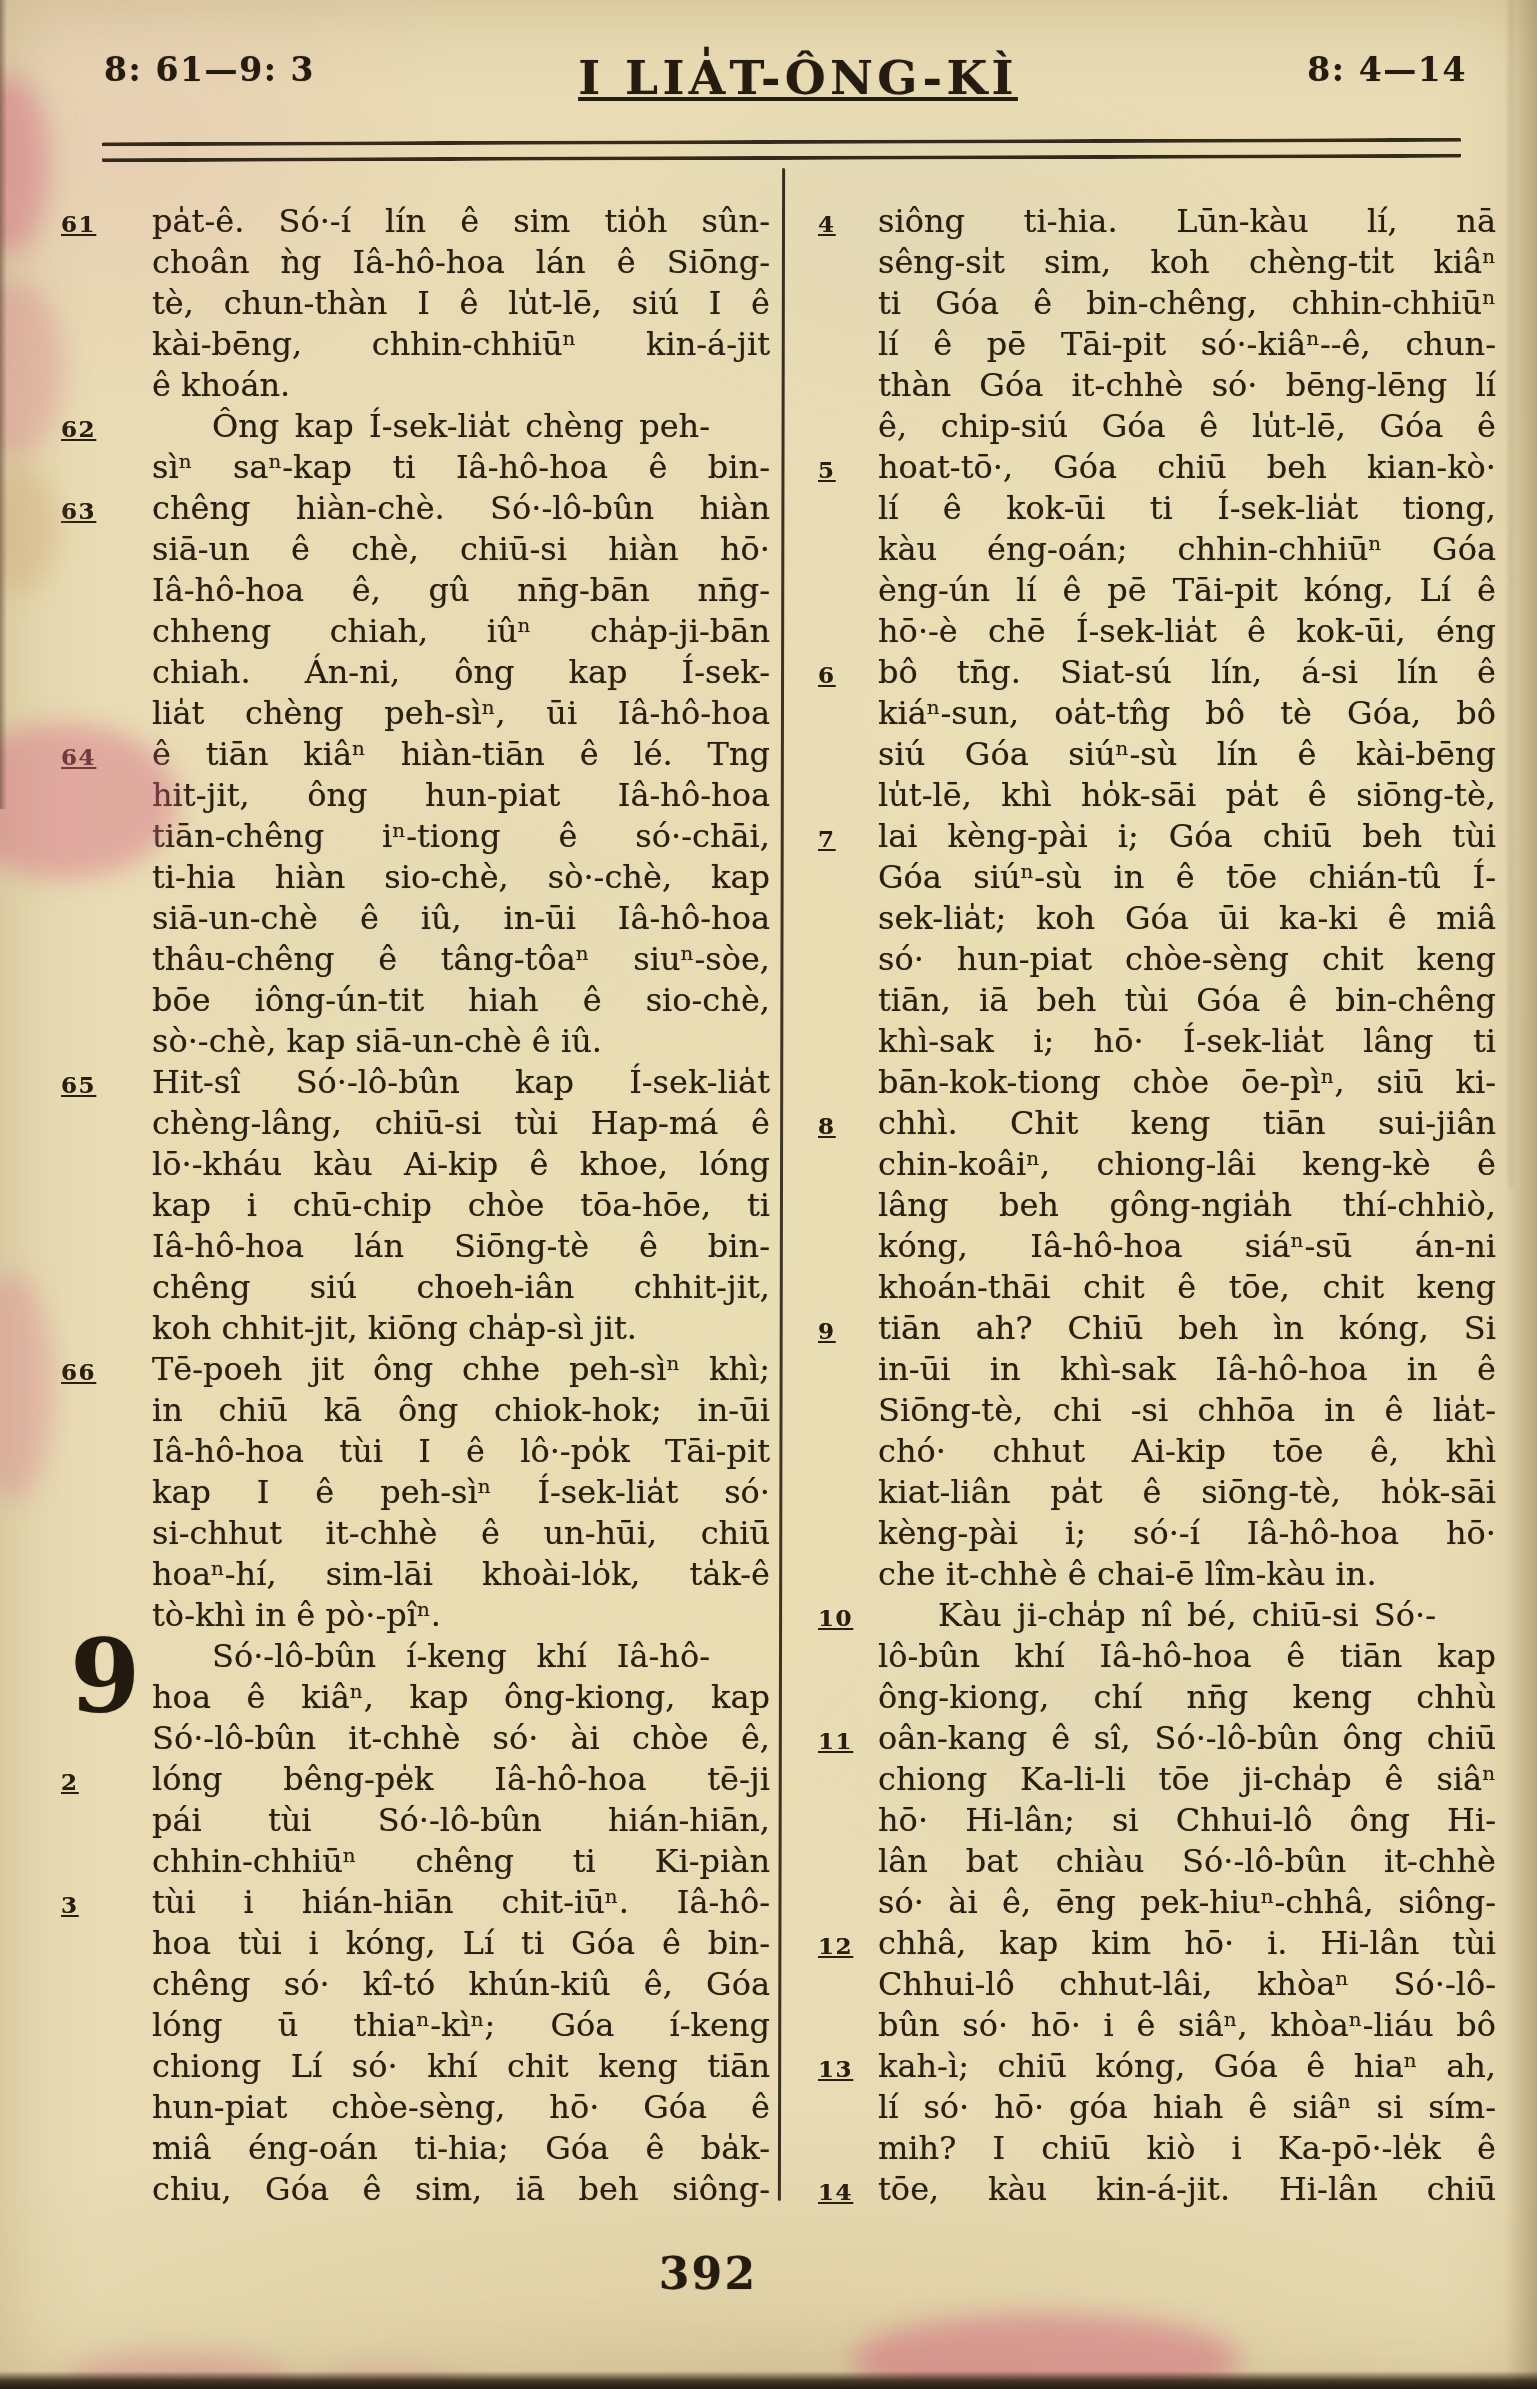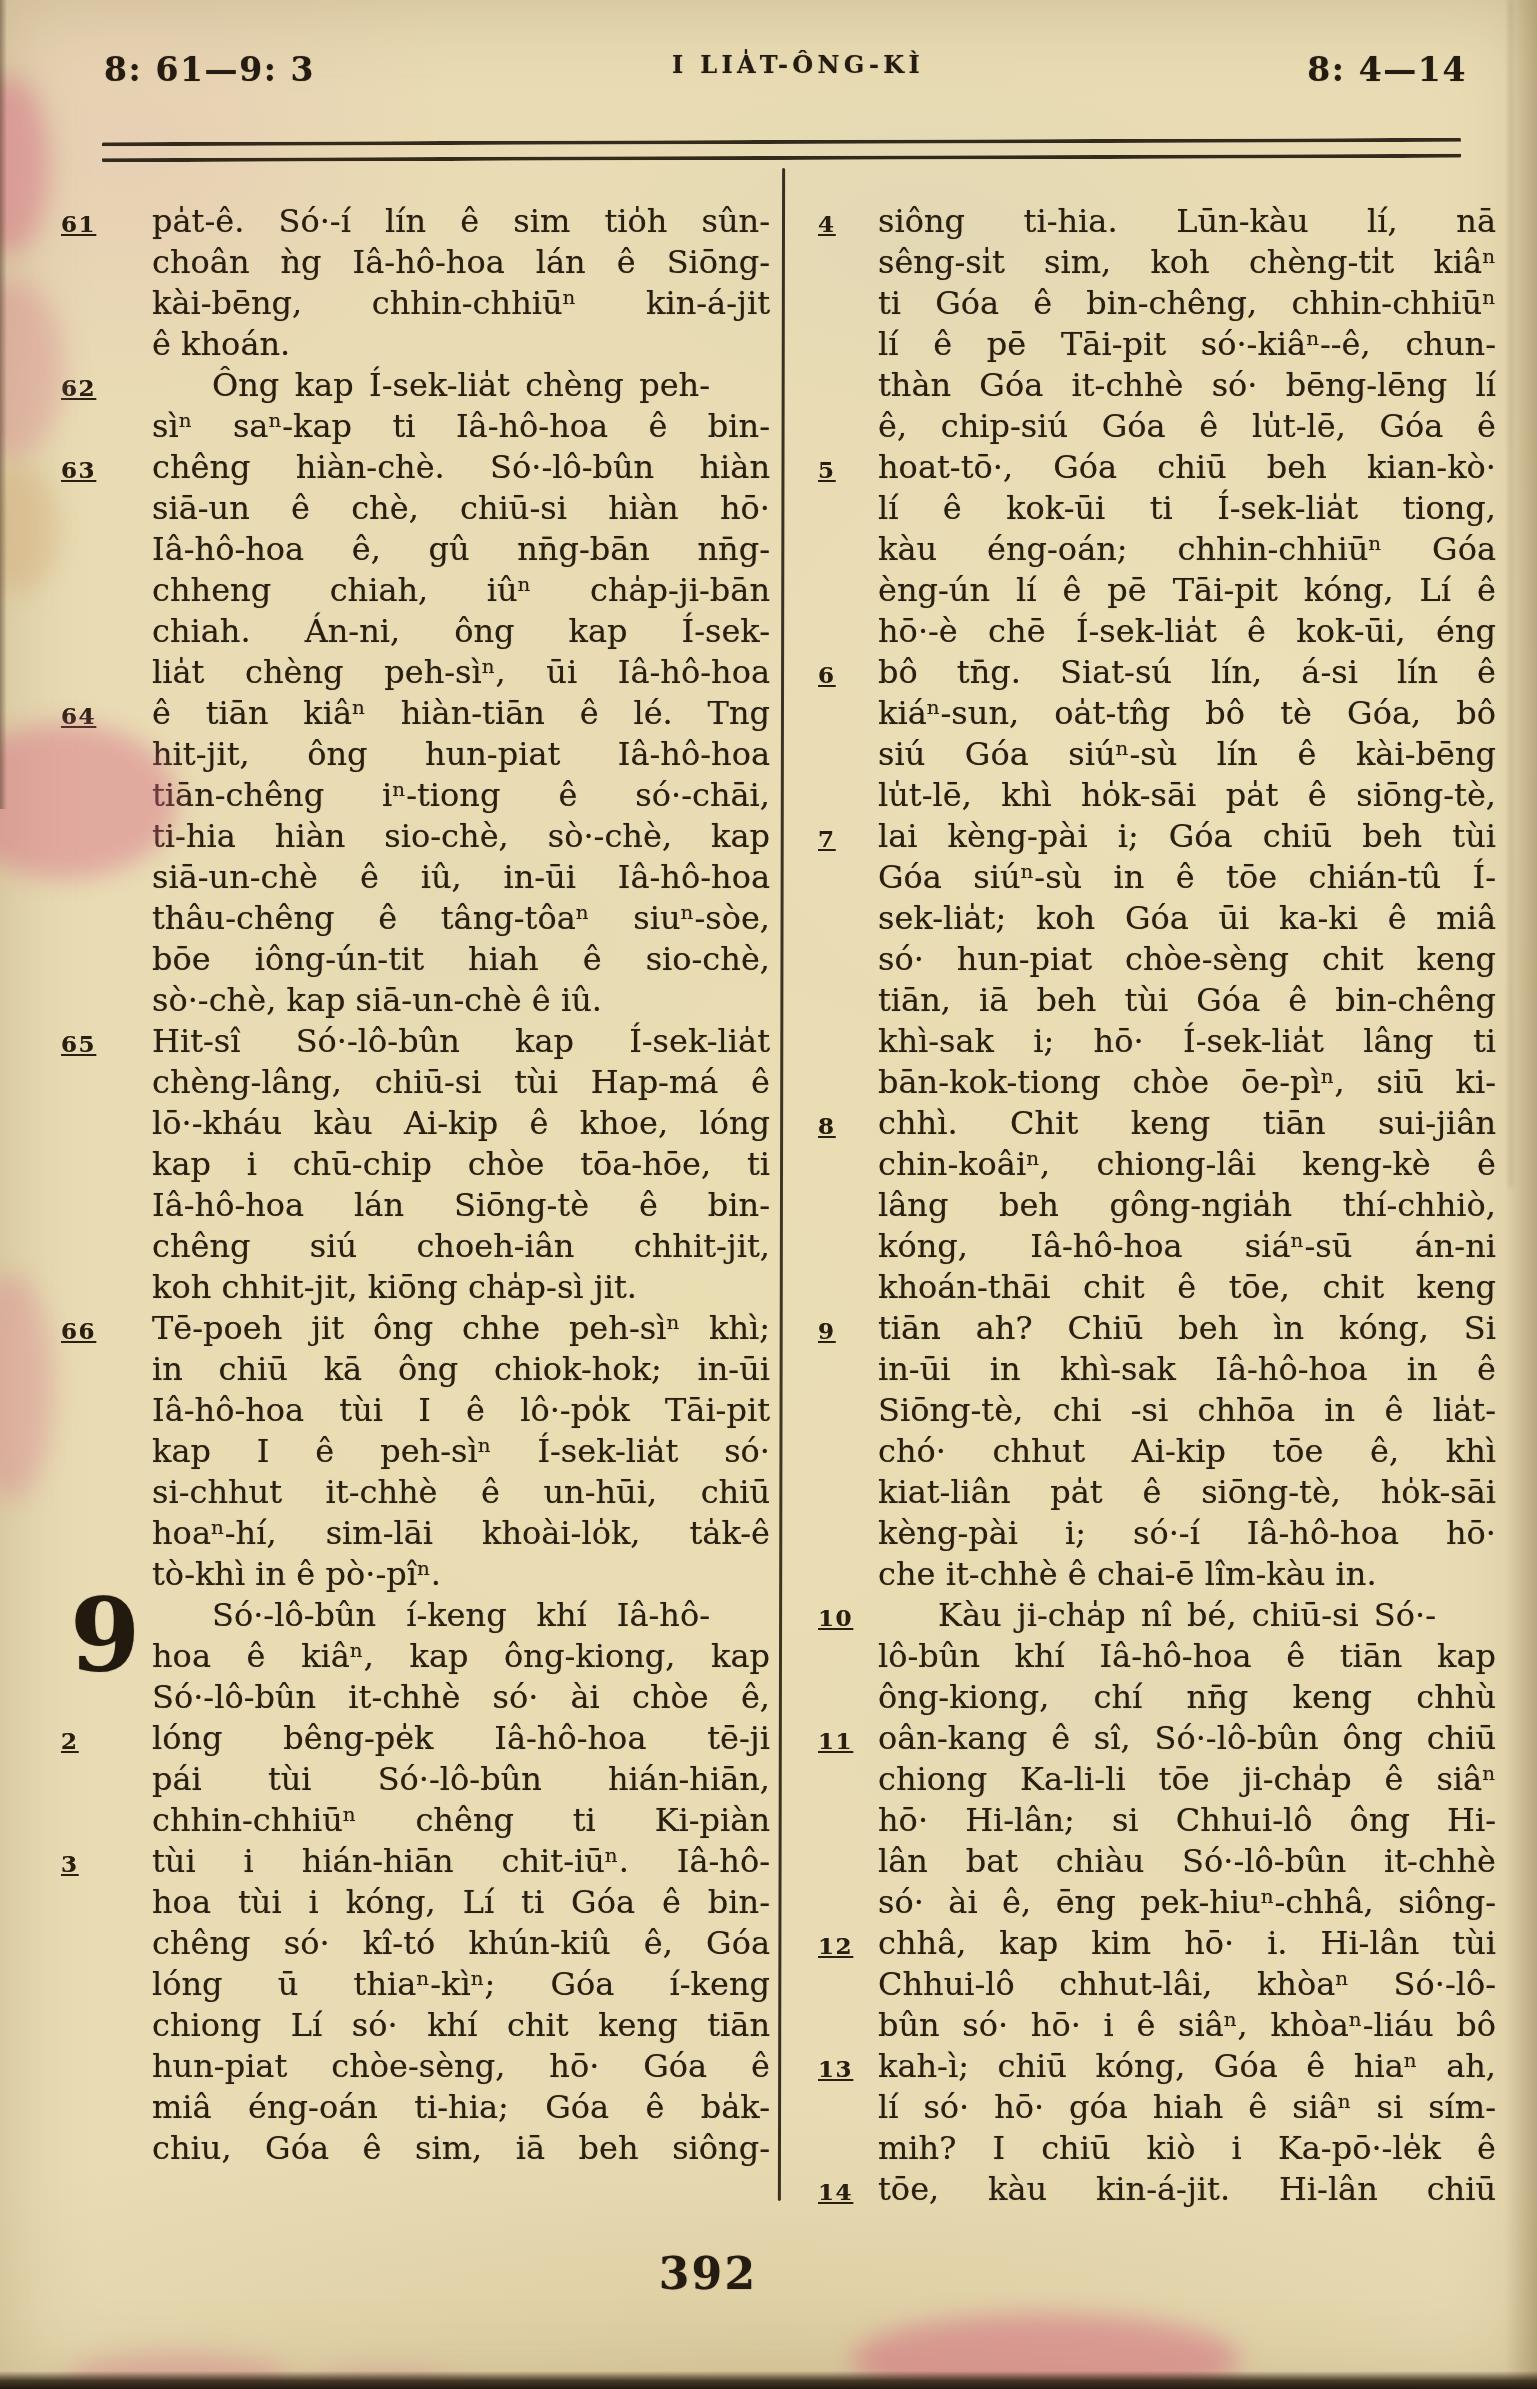--- a/index.html
+++ b/index.html
@@ -17,21 +17,21 @@
       radial-gradient(ellipse 1294px 324px at 50% 99%, rgba(206,186,140,0.45), transparent 80%);
     box-shadow: inset 0 0 86px rgba(125,95,50,0.28);
     overflow:hidden;
     font-family:"DejaVu Serif", serif;
     color:#261e11;
   }
   
   .hdr{position:absolute;top:50px;font-weight:bold;font-size:33px;letter-spacing:1.6px;
        color:#241c10;text-shadow:0 0 1.1px rgba(40,28,12,.45);}
   .hdr-left{left:104px;}
-  .hdr-title{left:798px;transform:translateX(-50%);letter-spacing:4.3px;font-size:24px;}
+  .hdr-title{left:798px;transform:translateX(-50%);letter-spacing:4.3px;font-size:47px;text-decoration:underline;}
   .hdr-right{right:70px;}
   .dbl-rule{position:absolute;left:102px;top:140px;width:1359px;height:12.4px;
        border-top:4.9px solid #241c10;border-bottom:4.3px solid #241c10;
        transform:rotate(-0.18deg);opacity:.92;border-radius:1.6px;}
   .col-rule{position:absolute;left:780px;top:168px;width:2.7px;height:2033px;
        background:linear-gradient(to bottom,#241c10 0%,#2c2315 60%,#241c10 100%);
        transform:rotate(0.12deg);border-radius:1.6px;opacity:.9;}
   
   .col{position:absolute;top:201px;width:618px;font-size:32px;line-height:41px;
        text-align:justify;color:#281f11;text-shadow:0 0 0.8px rgba(44,32,14,.5);}
@@ -79,20 +79,21 @@
   <div class="hdr hdr-left">8: 61—9: 3</div>
   <div class="hdr hdr-title">I LIA̍T-ÔNG-KÌ</div>
   <div class="hdr hdr-right">8: 4—14</div>
 
   <div class="dbl-rule"></div>
   <div class="col-rule"></div>
 
   <div class="col col-left" id="col-left">
       <div class="line"><span class="vnum">61</span><span class="txt">pa̍t-ê.  Só·-í lín ê sim tio̍h sûn-</span></div>
       <div class="line"><span class="txt">choân ǹg Iâ-hô-hoa lán ê Siōng-</span></div>
+      <div class="line"><span class="txt">tè, chun-thàn I ê lu̍t-lē, siú I ê</span></div>
       <div class="line"><span class="txt">kài-bēng, chhin-chhiūⁿ kin-á-jit</span></div>
       <div class="line end"><span class="txt">ê khoán.</span></div>
       <div class="line indent"><span class="vnum">62</span><span class="txt">Ông kap Í-sek-lia̍t chèng peh-</span></div>
       <div class="line"><span class="txt">sìⁿ saⁿ-kap ti Iâ-hô-hoa ê bin-</span></div>
       <div class="line"><span class="vnum">63</span><span class="txt">chêng hiàn-chè.  Só·-lô-bûn hiàn</span></div>
       <div class="line"><span class="txt">siā-un ê chè, chiū-si hiàn hō·</span></div>
       <div class="line"><span class="txt">Iâ-hô-hoa ê, gû nn̄g-bān nn̄g-</span></div>
       <div class="line"><span class="txt">chheng chiah, iûⁿ cha̍p-ji-bān</span></div>
       <div class="line"><span class="txt">chiah.  Án-ni, ông kap Í-sek-</span></div>
       <div class="line"><span class="txt">lia̍t chèng peh-sìⁿ, ūi Iâ-hô-hoa</span></div>

